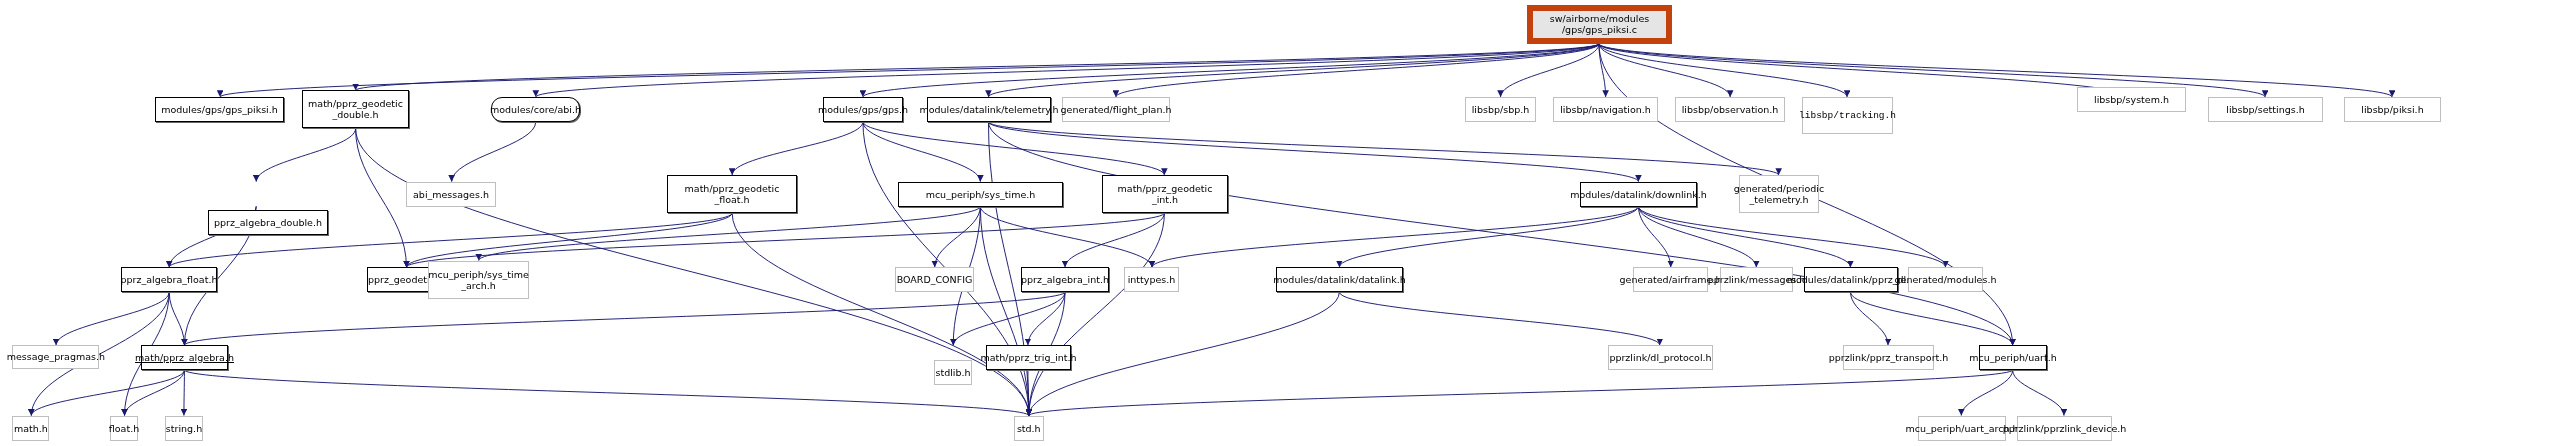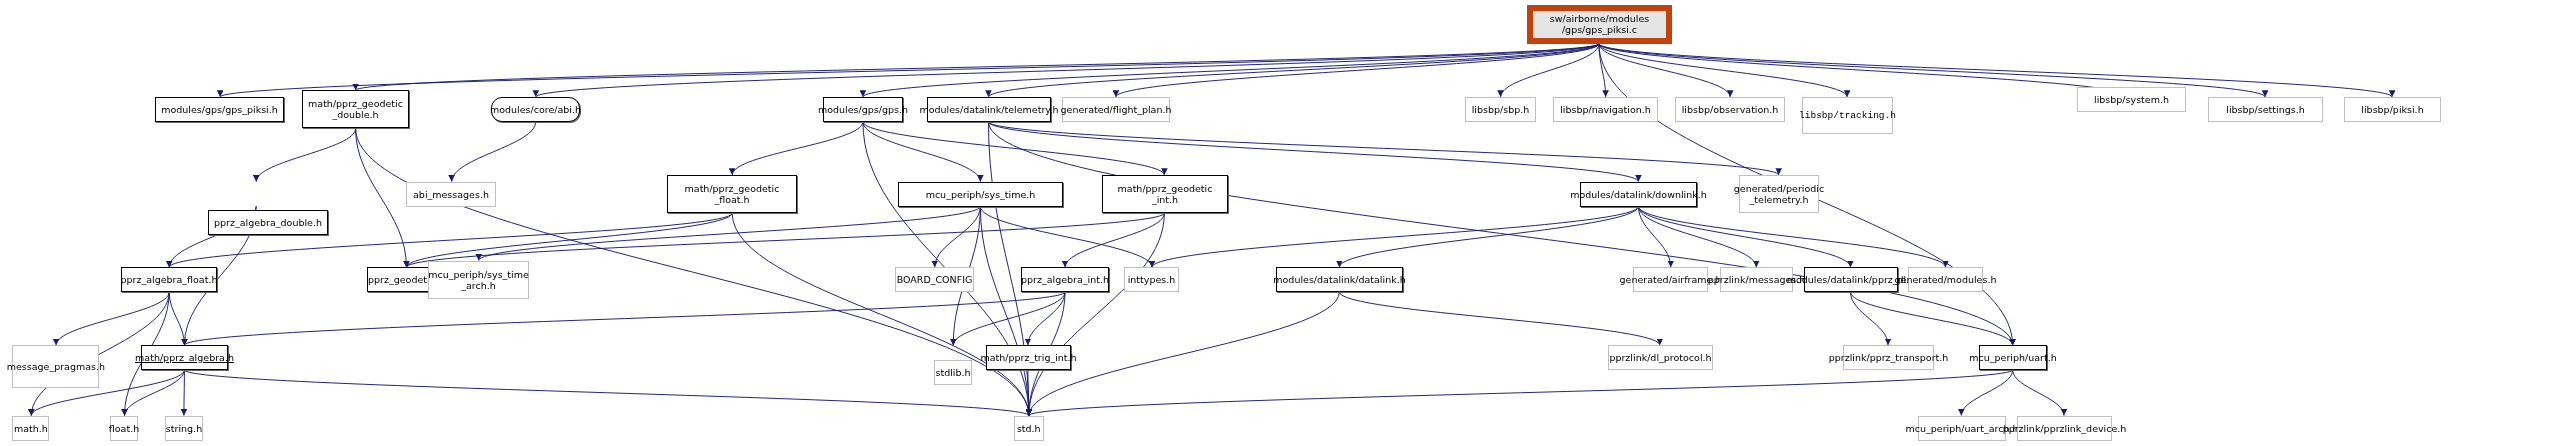--- a/index.html
+++ b/index.html
@@ -122,21 +122,21 @@
       <div class="node ext" style="left: 428px; top: 261px; width: 101px; height: 38px;">mcu_periph/sys_time
 _arch.h</div>
       <div class="node ext" style="left: 895px; top: 267px; width: 79px; height: 25px;">BOARD_CONFIG</div>
       <div class="node solid" style="left: 1021px; top: 267px; width: 88px; height: 25px;">pprz_algebra_int.h</div>
       <div class="node ext" style="left: 1124px; top: 267px; width: 55px; height: 25px;">inttypes.h</div>
       <div class="node solid" style="left: 1276px; top: 267px; width: 127px; height: 25px;">modules/datalink/datalink.h</div>
       <div class="node ext" style="left: 1633px; top: 267px; width: 75px; height: 25px;">generated/airframe.h</div>
       <div class="node ext" style="left: 1720px; top: 267px; width: 73px; height: 25px;">pprzlink/messages.h</div>
       <div class="node solid" style="left: 1804px; top: 267px; width: 94px; height: 25px;">modules/datalink/pprz_dl.h</div>
       <div class="node ext" style="left: 1908px; top: 267px; width: 75px; height: 25px; text-align: center;">generated/modules.h</div>
-      <div class="node ext" style="left: 12.4px; top: 345px; width: 87px; height: 43px;">message_pragmas.h</div>
+      <div class="node ext" style="left: 12.4px; top: 345px; width: 87px; height: 24px;">message_pragmas.h</div>
       <div class="node solid" style="left: 141px; top: 345px; width: 87px; height: 25px; text-decoration: underline;">math/pprz_algebra.h</div>
       <div class="node ext" style="left: 934px; top: 360px; width: 38px; height: 25px;">stdlib.h</div>
       <div class="node solid" style="left: 986px; top: 345px; width: 85px; height: 25px;">math/pprz_trig_int.h</div>
       <div class="node ext" style="left: 1608px; top: 345px; width: 105px; height: 25px;">pprzlink/dl_protocol.h</div>
       <div class="node ext" style="left: 1843px; top: 345px; width: 91px; height: 25px;">pprzlink/pprz_transport.h</div>
       <div class="node solid" style="left: 1979px; top: 345px; width: 68px; height: 25px;">mcu_periph/uart.h</div>
       <div class="node ext" style="left: 12.4px; top: 416px; width: 37px; height: 25px;">math.h</div>
       <div class="node ext" style="left: 110px; top: 416px; width: 28px; height: 25px;">float.h</div>
       <div class="node ext" style="left: 165px; top: 416px; width: 38px; height: 25px;">string.h</div>
       <div class="node ext" style="left: 1014px; top: 416px; width: 29.5px; height: 25px;">std.h</div>

